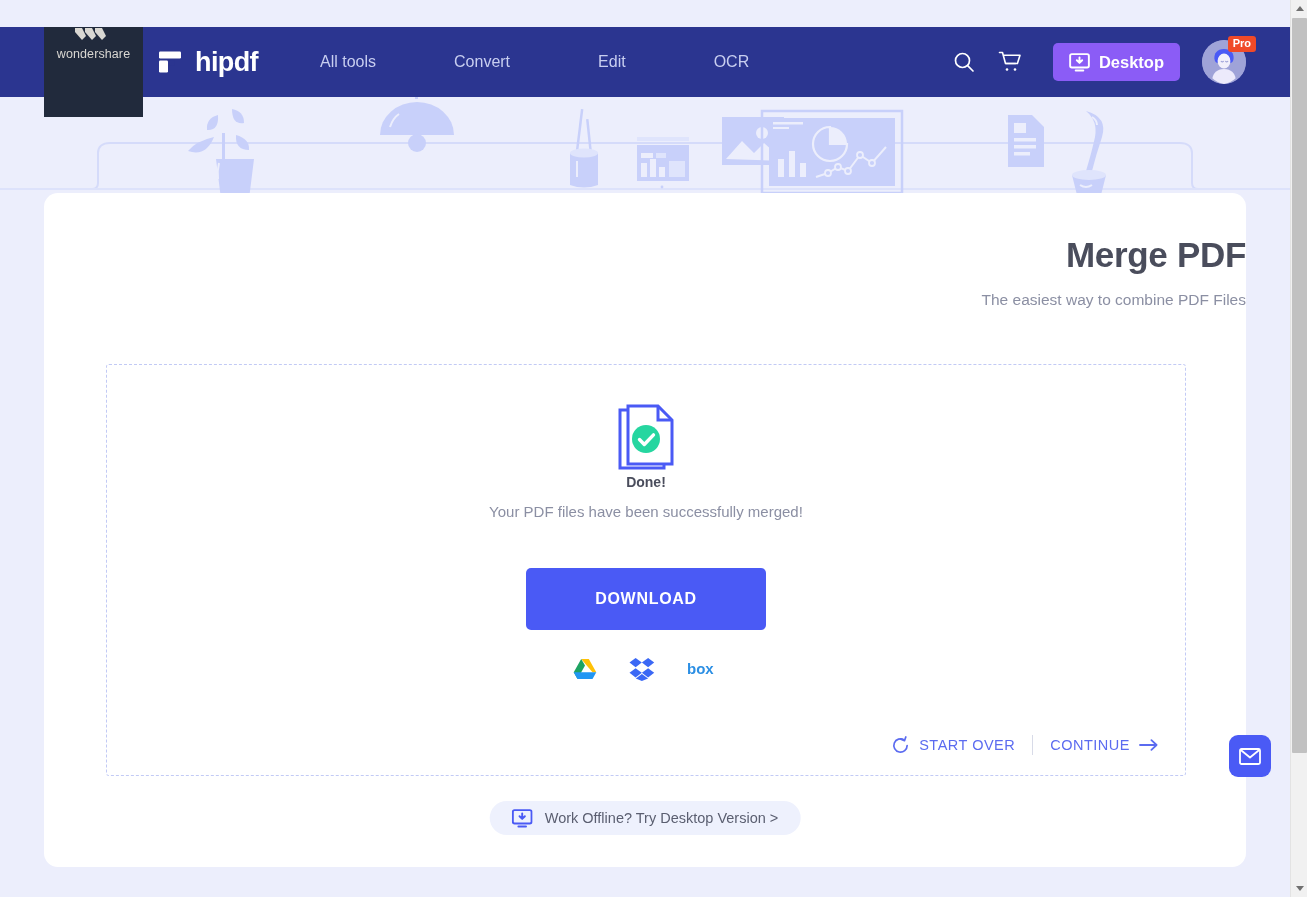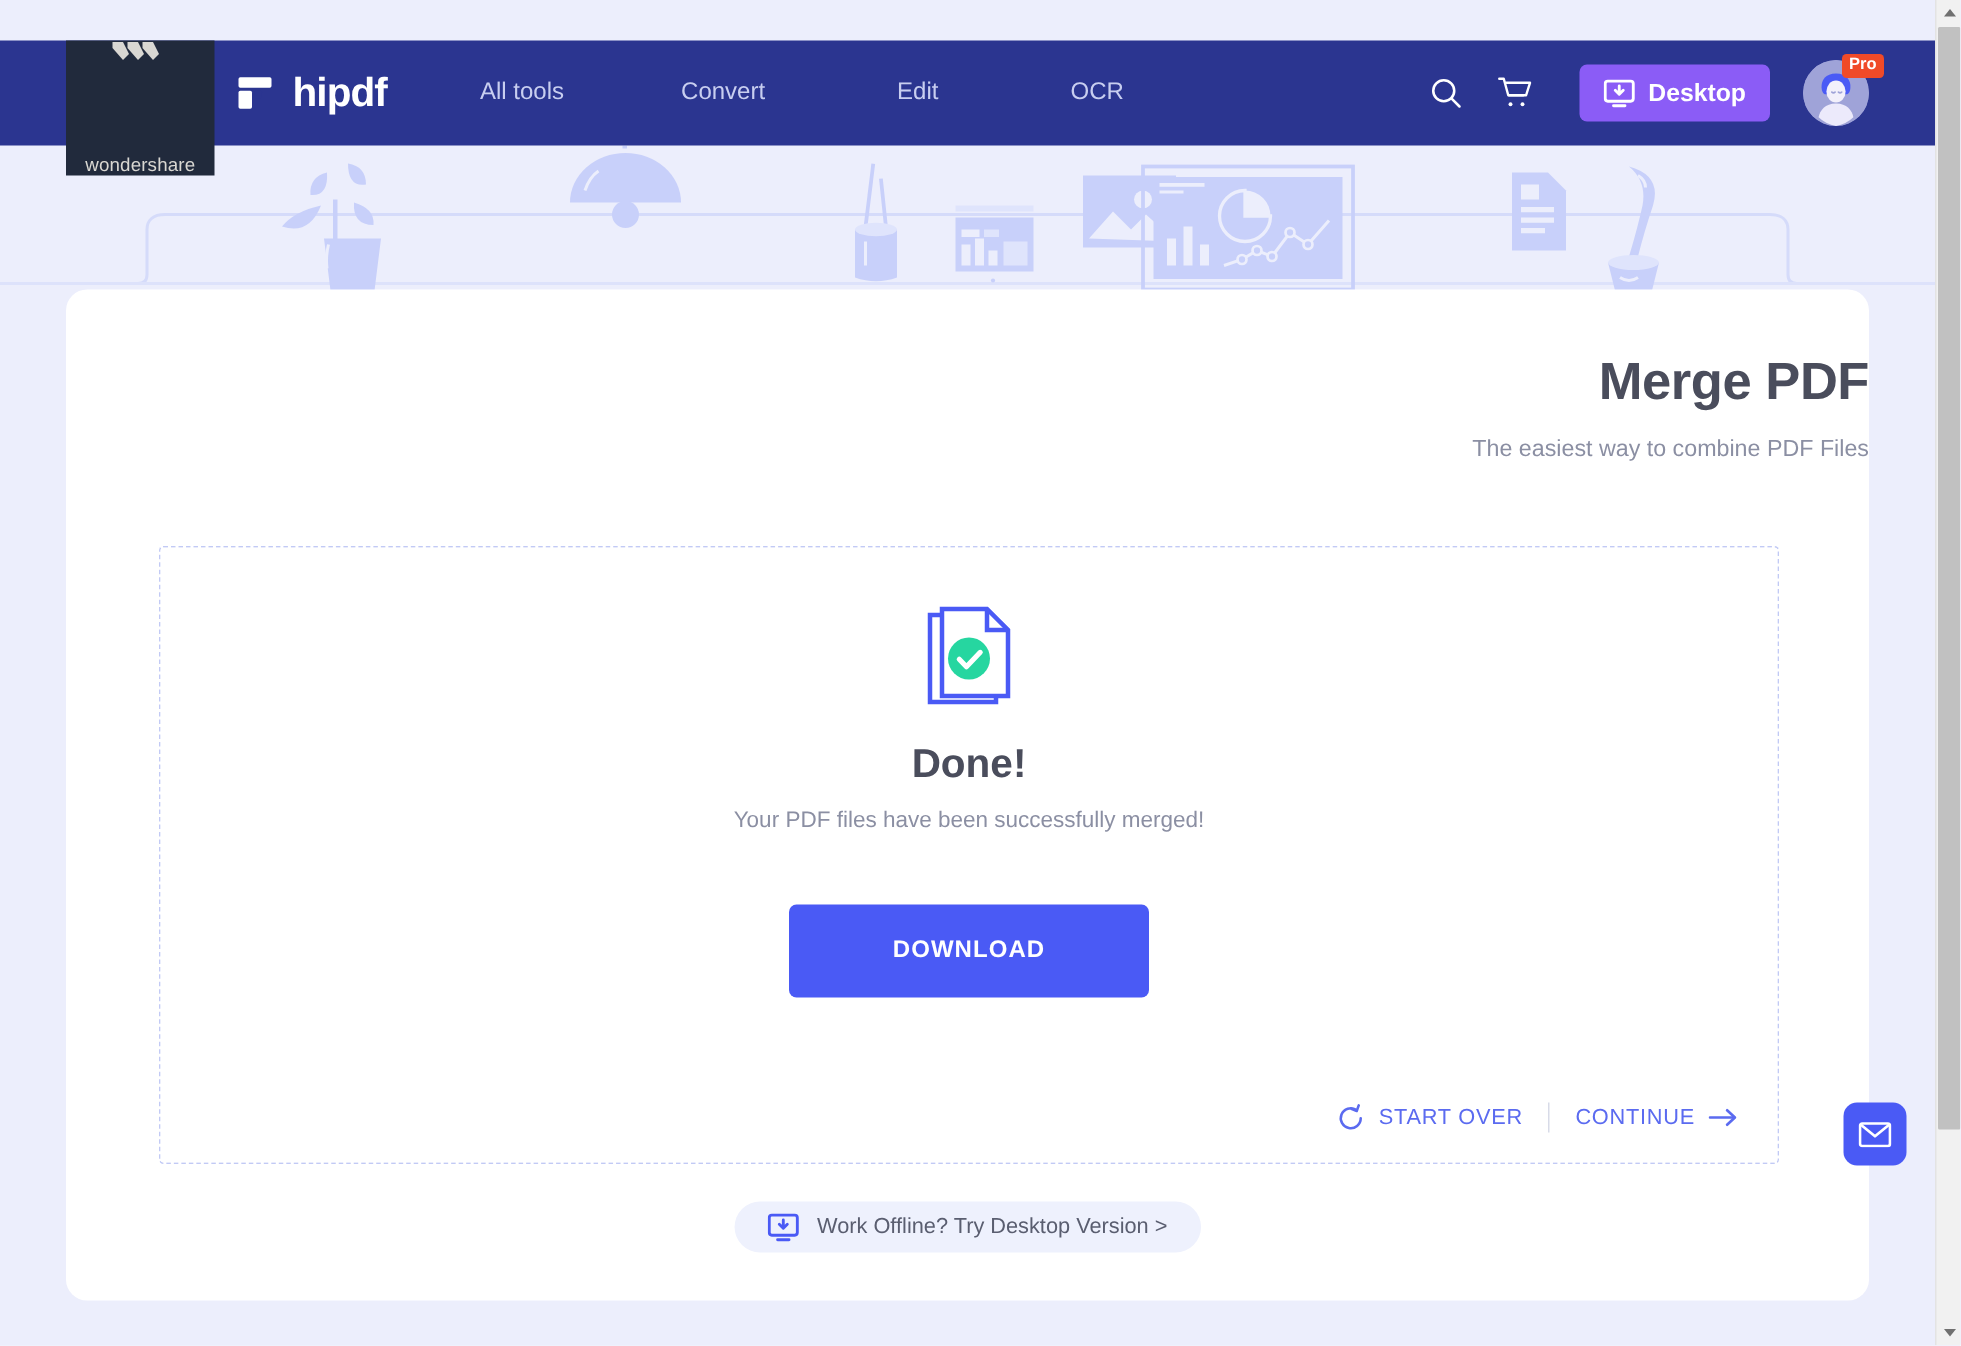--- a/index.html
+++ b/index.html
@@ -22,21 +22,21 @@
     width: 1290px; height: 70px;
     background: #2b3590;
     display: flex; align-items: center;
     z-index: 30;
   }
   #wondershare-block {
     position: absolute; left: 44px; top: 0;
     width: 99px; height: 90px;
     background: #212a3c;
     display: flex; flex-direction: column;
-    align-items: center; justify-content: space-between;
+    align-items: center; justify-content: flex-start;
     gap: 6px;
   }
   .ws-logo-mark { width: 42px; height: 14px; display: block; }
   .ws-name {
     color: #d9d7d2; font-size: 12.5px; letter-spacing: .1px;
     font-family: "Liberation Sans", sans-serif;
   }
   #hipdf-brand {
     position: absolute; left: 158px; top: 50%;
     transform: translateY(-50%);
@@ -117,22 +117,22 @@
     font-size: 15.5px; color: #8b8fa3;
   }
   #dropzone {
     position: absolute; left: 62px; top: 171px;
     width: 1080px; height: 412px;
     border: 1px dashed #c2caf5;
     border-radius: 3px;
   }
   #done-icon { margin: 39px auto 0; width: 58px; height: 70px; display:block; }
   #done-title {
-    text-align: center; margin-top: 20px;
-    font-size: 27px; font-weight: bold; color: #4a4d5c;
+    text-align: center; 
+    font-size: 14px; font-weight: bold; color: #4a4d5c;
   }
   #done-desc {
     text-align: center; margin-top: 13px;
     font-size: 15px; color: #8b8fa3;
   }
   #download-btn {
     display: block; margin: 48px auto 0;
     width: 240px; height: 62px;
     background: #4a5af5; border: none; border-radius: 5px;
     color: #ffffff; font-size: 16px; font-weight: bold;
@@ -388,20 +388,45 @@
         <path d="M41 2 v14 h14" fill="none" stroke="#4a5af5" stroke-width="3"></path>
         <circle cx="29" cy="35" r="14" fill="#26d6a0"></circle>
         <path d="M22.5 35.5 l4.8 5 l9.2 -9.6" fill="none" stroke="#ffffff" stroke-width="3.4" stroke-linecap="round" stroke-linejoin="round"></path>
       </svg>
 
       <div id="done-title">Done!</div>
       <div id="done-desc">Your PDF files have been successfully merged!</div>
 
       <button id="download-btn">DOWNLOAD</button>
 
+      <div id="cloud-row">
+        <span class="cloud-btn">
+          <svg width="24" height="22" viewBox="0 0 24 22">
+            <path d="M8.2 1 L15.8 1 L23.3 14.3 L19.5 14.3 Z" fill="#ffc107"></path>
+            <path d="M8.2 1 L0.7 14.3 L4.5 20.9 L12 7.6 Z" fill="#1ea362"></path>
+            <path d="M0.7 14.3 L23.3 14.3 L19.5 20.9 L4.5 20.9 Z" fill="#2196f3"></path>
+          </svg>
+        </span>
+        <span class="cloud-btn">
+          <svg width="26" height="24" viewBox="0 0 26 24">
+            <g fill="#3b68f5">
+              <path d="M6.6 1 L0.5 5.6 L6.6 10.2 L12.8 5.6 Z"></path>
+              <path d="M19.1 1 L12.9 5.6 L19.1 10.2 L25.2 5.6 Z"></path>
+              <path d="M6.6 11.2 L0.5 15.8 L6.6 20.4 L12.8 15.8 Z"></path>
+              <path d="M19.1 11.2 L12.9 15.8 L19.1 20.4 L25.2 15.8 Z"></path>
+              <path d="M6.8 21.6 L12.9 17.1 L19.1 21.6 L12.9 24 Z"></path>
+            </g>
+          </svg>
+        </span>
+        <span class="cloud-btn">
+          <svg width="32" height="18" viewBox="0 0 32 18">
+            <text x="0" y="14" font-family="Liberation Sans, sans-serif" font-size="15" font-weight="bold" fill="#2c8fe4">box</text>
+          </svg>
+        </span>
+      </div>
 
       <div id="actions-row">
         <span class="action-link">
           <svg width="19" height="19" viewBox="0 0 20 20">
             <path d="M17 10 a7 7 0 1 1 -3.2 -5.9" fill="none" stroke="#5b6bf0" stroke-width="1.8" stroke-linecap="round"></path>
             <path d="M15.6 1 L14.2 4.9 L10.4 3.3" fill="none" stroke="#5b6bf0" stroke-width="1.8" stroke-linecap="round" stroke-linejoin="round"></path>
           </svg>
           <span>START OVER</span>
         </span>
         <span class="action-sep"></span>

